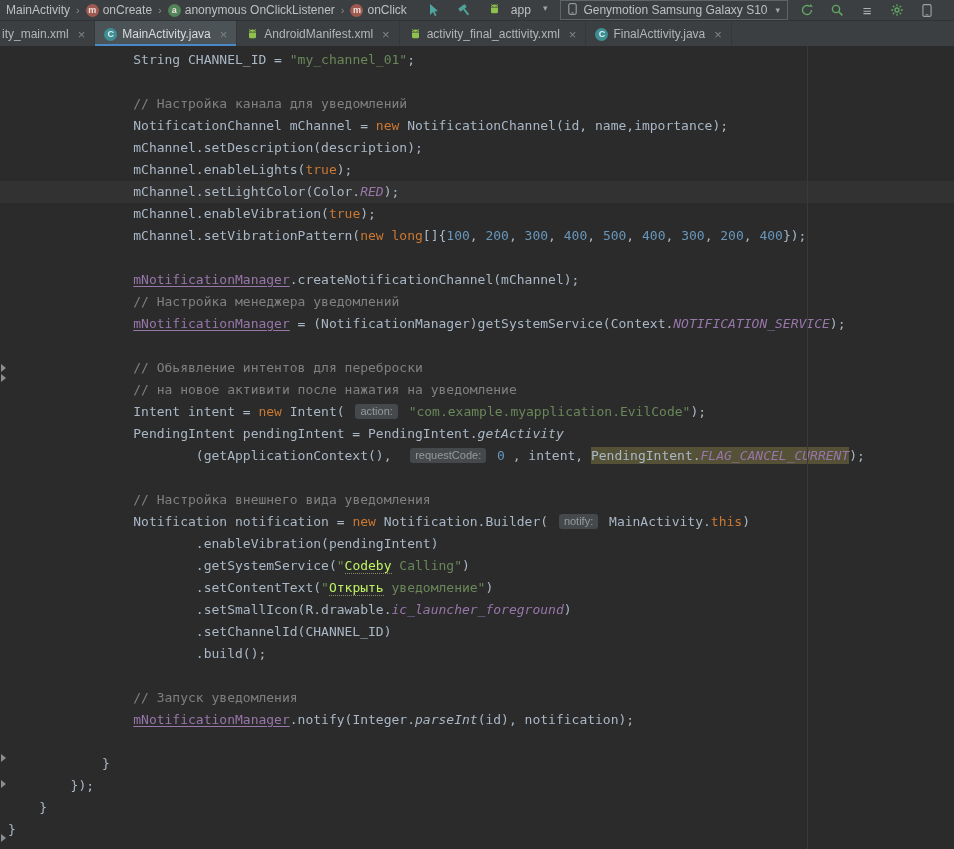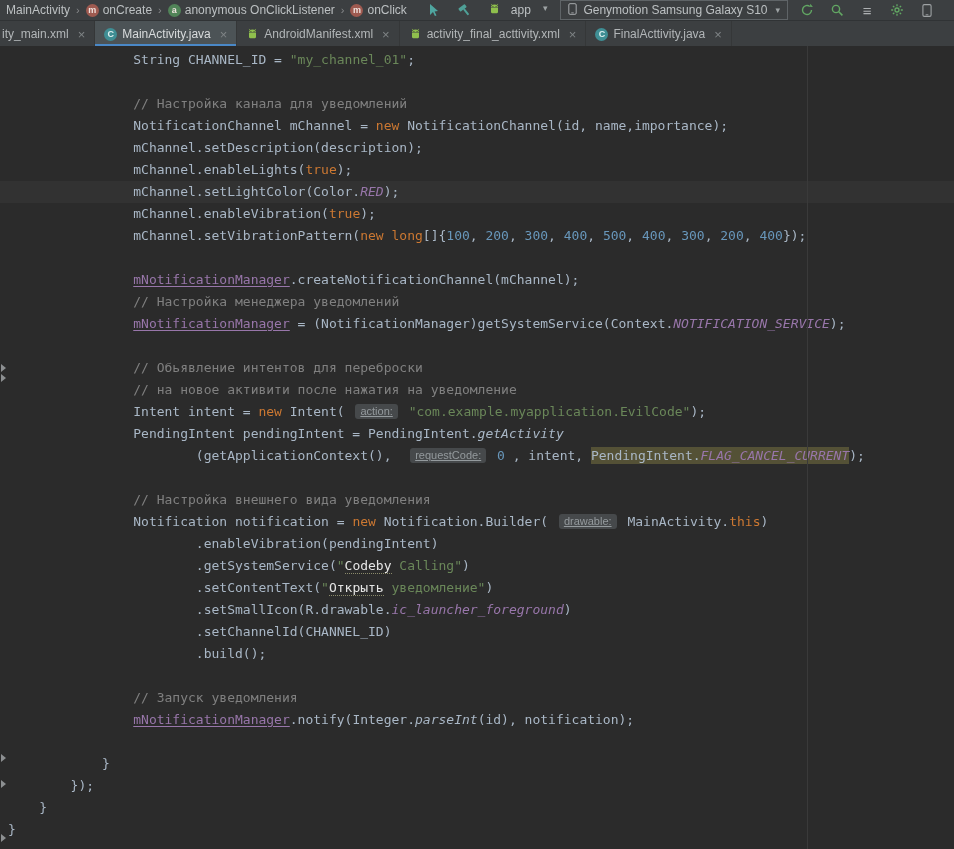--- a/index.html
+++ b/index.html
@@ -65,32 +65,31 @@
   .guide{position:absolute;left:807px;top:0;bottom:0;width:1px;background:#3a3a3a}
   .fold{
     position:absolute;left:1px;width:0;height:0;
     border-top:4px solid transparent;border-bottom:4px solid transparent;
     border-left:5px solid #8c8f91;cursor:pointer;
   }
   
   .p{color:#a9b7c6}
   .k{color:#cc7832}
   .s{color:#6a8759}
-  .ss{color:#e5e5e5;border-bottom:1px dotted #8a8a6a}
+  .ss{color:#bef264;border-bottom:1px dotted #8a8a6a}
   .c{color:#808080}
   .n{color:#6897bb}
   .f{color:#9876aa;text-decoration:underline;text-underline-offset:2px}
   .st{color:#9876aa;font-style:italic}
   .it{font-style:italic}
   .sel{background:#545136;padding:1px 0}
   .h{
     display:inline-block;padding:0 5px;margin:0 3px;border-radius:3px;background:#46494b;
     color:#949a9d;font-family:"Liberation Sans",sans-serif;font-size:11px;line-height:15px;
     vertical-align:1px;
-    text-decoration:underline;
   }
 </style>
 </head>
 <body>
 
 <div class="topbar">
   <div class="breadcrumbs">
       <span class="crumb">
         <span>MainActivity</span>
       </span>
@@ -236,21 +235,21 @@
       <div class="line"><span class="p">                </span><span class="c">// Настройка менеджера уведомлений</span></div>
       <div class="line"><span class="p">                </span><span class="f">mNotificationManager</span><span class="p"> = (NotificationManager)getSystemService(Context.</span><span class="st">NOTIFICATION_SERVICE</span><span class="p">);</span></div>
       <div class="line"></div>
       <div class="line"><span class="p">                </span><span class="c">// Обьявление интентов для переброски</span></div>
       <div class="line"><span class="p">                </span><span class="c">// на новое активити после нажатия на уведомление</span></div>
       <div class="line"><span class="p">                Intent intent = </span><span class="k">new</span><span class="p"> Intent( </span><span class="h">action:</span><span class="p"> </span><span class="s">"com.example.myapplication.EvilCode"</span><span class="p">);</span></div>
       <div class="line"><span class="p">                PendingIntent pendingIntent = PendingIntent.</span><span class="it">getActivity</span></div>
       <div class="line"><span class="p">                        (getApplicationContext(),  </span><span class="h">requestCode:</span><span class="p"> </span><span class="n">0</span><span class="p"> , intent, </span><span class="p sel">PendingIntent.</span><span class="st sel">FLAG_CANCEL_CURRENT</span><span class="p">);</span></div>
       <div class="line"></div>
       <div class="line"><span class="p">                </span><span class="c">// Настройка внешнего вида уведомления</span></div>
-      <div class="line"><span class="p">                Notification notification = </span><span class="k">new</span><span class="p"> Notification.Builder( </span><span class="h">drawable:</span><span class="p"> MainActivity.</span><span class="k">this</span><span class="p">)</span></div>
+      <div class="line"><span class="p">                Notification notification = </span><span class="k">new</span><span class="p"> Notification.Builder( </span><span class="h">notify:</span><span class="p"> MainActivity.</span><span class="k">this</span><span class="p">)</span></div>
       <div class="line"><span class="p">                        .enableVibration(pendingIntent)</span></div>
       <div class="line"><span class="p">                        .getSystemService(</span><span class="s">"</span><span class="ss">Codeby</span><span class="s"> Calling"</span><span class="p">)</span></div>
       <div class="line"><span class="p">                        .setContentText(</span><span class="s">"</span><span class="ss">Открыть</span><span class="s"> уведомление"</span><span class="p">)</span></div>
       <div class="line"><span class="p">                        .setSmallIcon(R.drawable.</span><span class="st">ic_launcher_foreground</span><span class="p">)</span></div>
       <div class="line"><span class="p">                        .setChannelId(CHANNEL_ID)</span></div>
       <div class="line"><span class="p">                        .build();</span></div>
       <div class="line"></div>
       <div class="line"><span class="p">                </span><span class="c">// Запуск уведомления</span></div>
       <div class="line"><span class="p">                </span><span class="f">mNotificationManager</span><span class="p">.notify(Integer.</span><span class="it">parseInt</span><span class="p">(id), notification);</span></div>
       <div class="line"></div>

